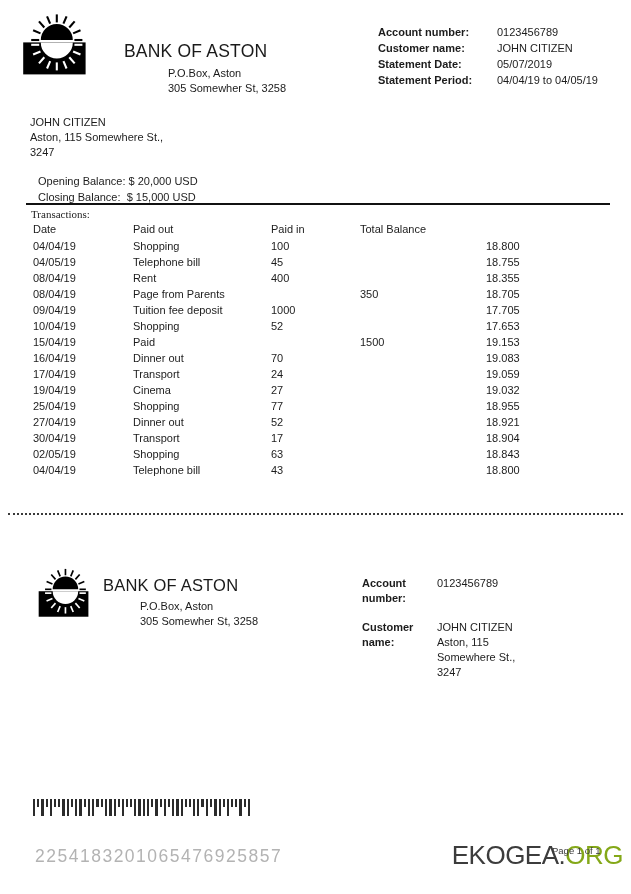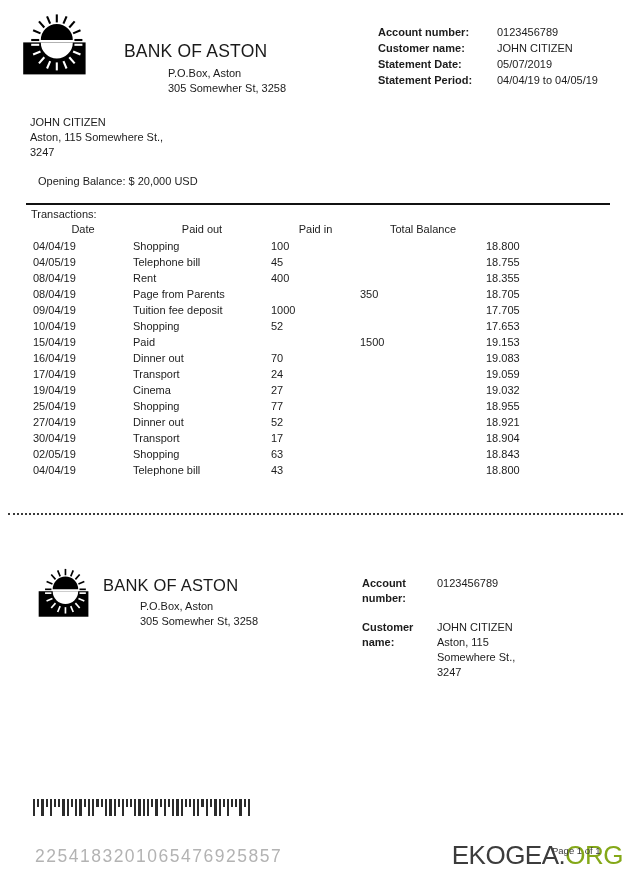--- a/index.html
+++ b/index.html
@@ -21,21 +21,21 @@
   
   .cust-line{font-size:11px;line-height:15px;}
 
   
   .bal-line{font-size:11px;line-height:16px;white-space:pre;}
   .rule{border-top:2px solid #111;height:0;}
 
   
   .section-label{font-size:11px;}
   .trow,.thead{display:grid;grid-template-columns:100px 138px 89px 126px 1fr;height:16px;line-height:16px;font-size:11px;}
-  .thead{height:17px;text-align:center;}
+  .thead{height:17px;}
 
   
   .divider{border-top:2px dotted #3a3a3a;height:0;}
 
   
   .barcode{display:flex;align-items:flex-start;gap:2px;height:18px;}
   .bar{width:2px;background:#2b2b2b;}
   .bar.wide{width:3px;}
   .bar.tall{height:17px;}
   .bar.short{height:8px;}
@@ -97,23 +97,24 @@
     <div>04/04/19 to 04/05/19</div>
   </div>
 
   <div class="abs" style="left:30px;top:115px;">
     <div class="cust-line">JOHN CITIZEN</div>
     <div class="cust-line">Aston, 115 Somewhere St.,</div>
     <div class="cust-line">3247</div>
   </div>
 
   <div class="abs bal-line" style="left:38px;top:173px;">Opening Balance: $ 20,000 USD</div>
+  <div class="abs bal-line" style="left:38px;top:189px;">Closing Balance:  $ 15,000 USD</div>
   <div class="abs rule" style="left:26px;top:203px;width:584px;"></div>
 
-  <div class="abs section-label" style="left:31px;top:208px;">Transactions:</div>
+  <div class="abs section-label" style="left:31px;top:208px;font-family:Liberation Serif, serif;">Transactions:</div>
 
   <div class="abs" style="left:33px;top:221px;width:575px;">
     <div class="thead">
       <div>Date</div>
       <div>Paid out</div>
       <div>Paid in</div>
       <div>Total Balance</div>
     </div>
     <div>
         <div class="trow">

